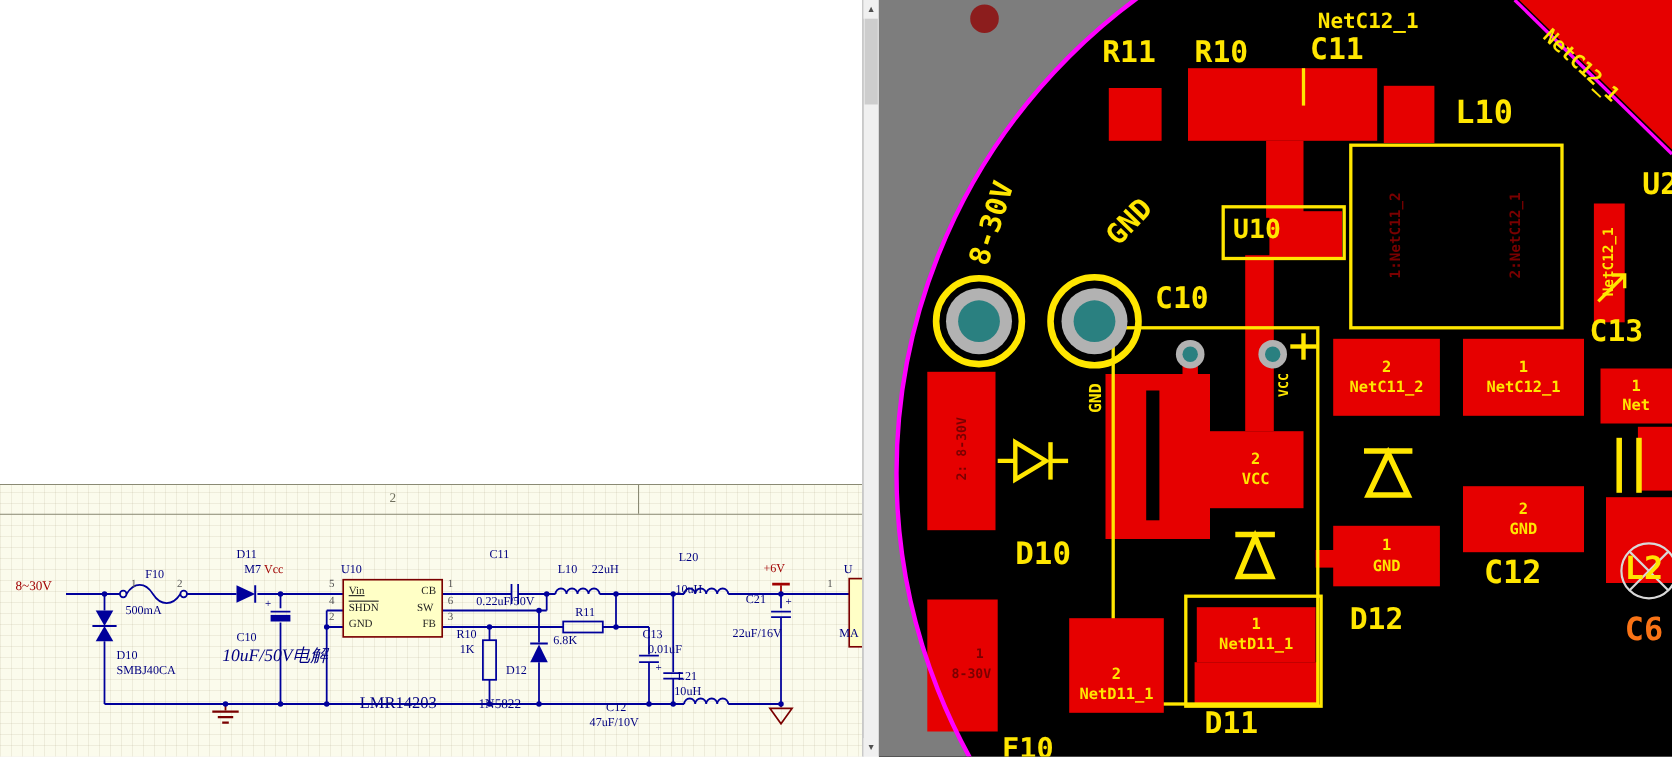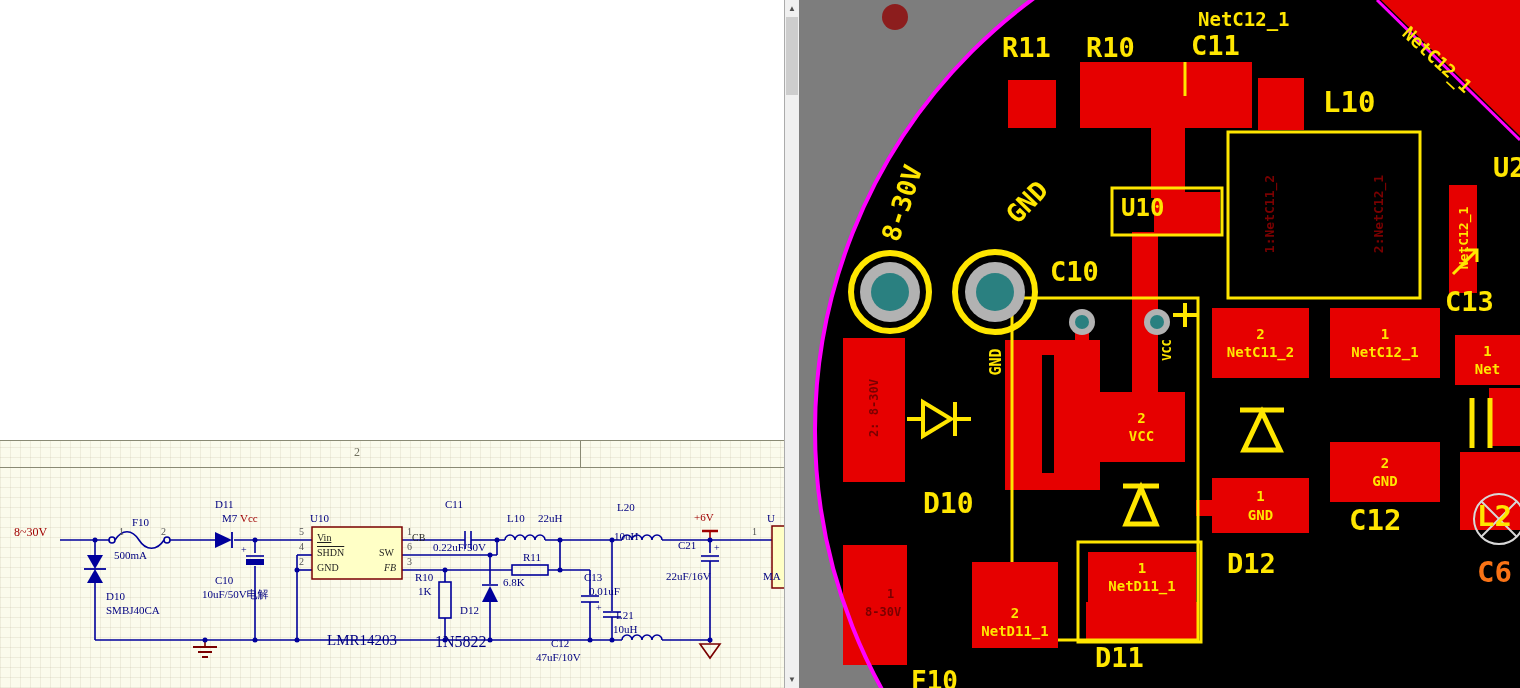--- a/index.html
+++ b/index.html
@@ -155,46 +155,46 @@
         <span class="sch-label" style="left: 132px; top: 517px; font-size: 11px; color: rgb(0, 0, 128);">F10</span>
         <span class="sch-label" style="left: 119px; top: 527px; font-size: 10px; color: rgb(85, 85, 85);">1</span>
         <span class="sch-label" style="left: 161px; top: 527px; font-size: 10px; color: rgb(85, 85, 85);">2</span>
         <span class="sch-label" style="left: 114px; top: 550px; font-size: 11px; color: rgb(0, 0, 128);">500mA</span>
         <span class="sch-label" style="left: 106px; top: 591px; font-size: 11px; color: rgb(0, 0, 128);">D10</span>
         <span class="sch-label" style="left: 106px; top: 605px; font-size: 11px; color: rgb(0, 0, 128);">SMBJ40CA</span>
         <span class="sch-label" style="left: 215px; top: 499px; font-size: 11px; color: rgb(0, 0, 128);">D11</span>
         <span class="sch-label" style="left: 222px; top: 513px; font-size: 11px; color: rgb(0, 0, 128);">M7</span>
         <span class="sch-label" style="left: 240px; top: 513px; font-size: 11px; color: rgb(160, 0, 0);">Vcc</span>
         <span class="sch-label" style="left: 215px; top: 575px; font-size: 11px; color: rgb(0, 0, 128);">C10</span>
-        <span class="sch-label" style="left: 202px; top: 589px; font-size: 11px; color: rgb(0, 0, 128);">10uF/50V电解</span>
+        <span class="sch-label" style="left: 202px; top: 589px; font-size: 16px; color: rgb(0, 0, 128); font-style: italic;">10uF/50V电解</span>
         <span class="sch-label" style="left: 241px; top: 545px; font-size: 10px; color: rgb(0, 0, 128);">+</span>
         <span class="sch-label" style="left: 310px; top: 513px; font-size: 11px; color: rgb(0, 0, 128);">U10</span>
         <span class="sch-label" style="left: 327px; top: 585px; font-size: 15px; color: rgb(0, 0, 128); margin-top: 48px;">LMR14203</span>
         <span class="sch-label" style="left: 299px; top: 527px; font-size: 10px; color: rgb(85, 85, 85);">5</span>
         <span class="sch-label" style="left: 299px; top: 542px; font-size: 10px; color: rgb(85, 85, 85);">4</span>
         <span class="sch-label" style="left: 299px; top: 557px; font-size: 10px; color: rgb(85, 85, 85);">2</span>
         <span class="sch-label" style="left: 407px; top: 527px; font-size: 10px; color: rgb(85, 85, 85);">1</span>
         <span class="sch-label" style="left: 407px; top: 542px; font-size: 10px; color: rgb(85, 85, 85);">6</span>
         <span class="sch-label" style="left: 407px; top: 557px; font-size: 10px; color: rgb(85, 85, 85);">3</span>
         <span class="sch-label" style="left: 317px; top: 533px; font-size: 10px; color: rgb(30, 30, 30); text-decoration: underline;">Vin</span>
-        <span class="sch-label" style="left: 383px; top: 533px; font-size: 10px; color: rgb(30, 30, 30); margin-left: 29px;">CB</span>
+        <span class="sch-label" style="left: 383px; top: 533px; font-size: 10px; color: rgb(30, 30, 30);">CB</span>
         <span class="sch-label" style="left: 317px; top: 548px; font-size: 10px; color: rgb(30, 30, 30); text-decoration: overline;">SHDN</span>
         <span class="sch-label" style="left: 379px; top: 548px; font-size: 10px; color: rgb(30, 30, 30);">SW</span>
         <span class="sch-label" style="left: 317px; top: 563px; font-size: 10px; color: rgb(30, 30, 30);">GND</span>
-        <span class="sch-label" style="left: 384px; top: 563px; font-size: 10px; color: rgb(30, 30, 30); font-style: italic;">FB</span>
+        <span class="sch-label" style="left: 384px; top: 563px; font-size: 10px; color: rgb(30, 30, 30);">FB</span>
         <span class="sch-label" style="left: 445px; top: 499px; font-size: 11px; color: rgb(0, 0, 128);">C11</span>
         <span class="sch-label" style="left: 433px; top: 542px; font-size: 11px; color: rgb(0, 0, 128);">0.22uF/50V</span>
         <span class="sch-label" style="left: 507px; top: 513px; font-size: 11px; color: rgb(0, 0, 128);">L10</span>
         <span class="sch-label" style="left: 538px; top: 513px; font-size: 11px; color: rgb(0, 0, 128);">22uH</span>
         <span class="sch-label" style="left: 523px; top: 552px; font-size: 11px; color: rgb(0, 0, 128);">R11</span>
         <span class="sch-label" style="left: 503px; top: 577px; font-size: 11px; color: rgb(0, 0, 128);">6.8K</span>
         <span class="sch-label" style="left: 415px; top: 572px; font-size: 11px; color: rgb(0, 0, 128);">R10</span>
         <span class="sch-label" style="left: 418px; top: 586px; font-size: 11px; color: rgb(0, 0, 128);">1K</span>
         <span class="sch-label" style="left: 460px; top: 605px; font-size: 11px; color: rgb(0, 0, 128);">D12</span>
-        <span class="sch-label" style="left: 435px; top: 634px; font-size: 16px; color: rgb(0, 0, 128);">1N5822</span>
+        <span class="sch-label" style="left: 435px; top: 634px; font-size: 12px; color: rgb(0, 0, 128);">1N5822</span>
         <span class="sch-label" style="left: 584px; top: 572px; font-size: 11px; color: rgb(0, 0, 128);">C13</span>
         <span class="sch-label" style="left: 589px; top: 586px; font-size: 11px; color: rgb(0, 0, 128);">0.01uF</span>
         <span class="sch-label" style="left: 596px; top: 603px; font-size: 10px; color: rgb(0, 0, 128);">+</span>
         <span class="sch-label" style="left: 551px; top: 638px; font-size: 11px; color: rgb(0, 0, 128);">C12</span>
         <span class="sch-label" style="left: 536px; top: 652px; font-size: 11px; color: rgb(0, 0, 128);">47uF/10V</span>
         <span class="sch-label" style="left: 617px; top: 502px; font-size: 11px; color: rgb(0, 0, 128);">L20</span>
         <span class="sch-label" style="left: 614px; top: 531px; font-size: 11px; color: rgb(0, 0, 128);">10uH</span>
         <span class="sch-label" style="left: 616px; top: 610px; font-size: 11px; color: rgb(0, 0, 128);">L21</span>
         <span class="sch-label" style="left: 613px; top: 624px; font-size: 11px; color: rgb(0, 0, 128);">10uH</span>
         <span class="sch-label" style="left: 678px; top: 540px; font-size: 11px; color: rgb(0, 0, 128);">C21</span>

